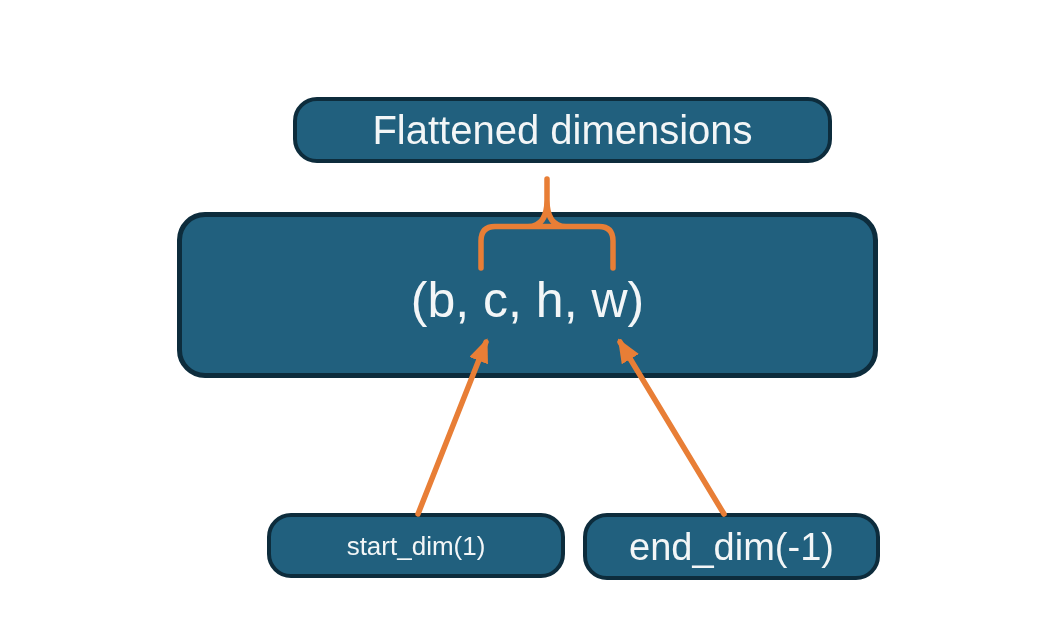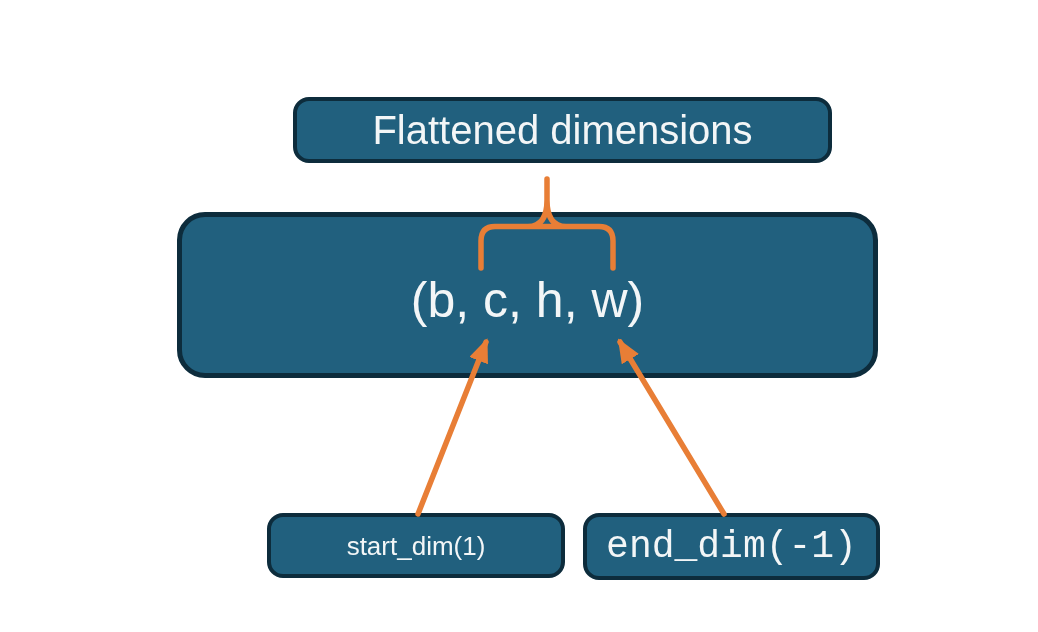--- a/index.html
+++ b/index.html
@@ -13,21 +13,21 @@
     width: 1038px;
     height: 632px;
     background: #ffffff;
     overflow: hidden;
   }
   .node {
     position: absolute;
     box-sizing: border-box;
     background: var(--box-fill, #21607E);
     border: 4px solid var(--box-border, #0D2C3C);
-    border-radius: 16px;
+    border-radius: 24px;
     color: var(--text, #F3F6F7);
     display: flex;
     align-items: center;
     justify-content: center;
     text-align: center;
     line-height: 1;
     white-space: nowrap;
   }
   .node-flattened {
     left: 293px; top: 97px;
@@ -44,21 +44,20 @@
   }
   .node-start-dim {
     left: 267px; top: 513px;
     width: 298px; height: 65px;
     font-size: 26px;
   }
   .node-end-dim {
     left: 583px; top: 513px;
     width: 297px; height: 67px;
     font-size: 38px;
-    font-family: Liberation Mono, monospace;
   }
   .connector-layer {
     position: absolute;
     left: 0; top: 0;
     width: 1038px;
     height: 632px;
     pointer-events: none;
   }
   .connector-layer path,
   .connector-layer line {

